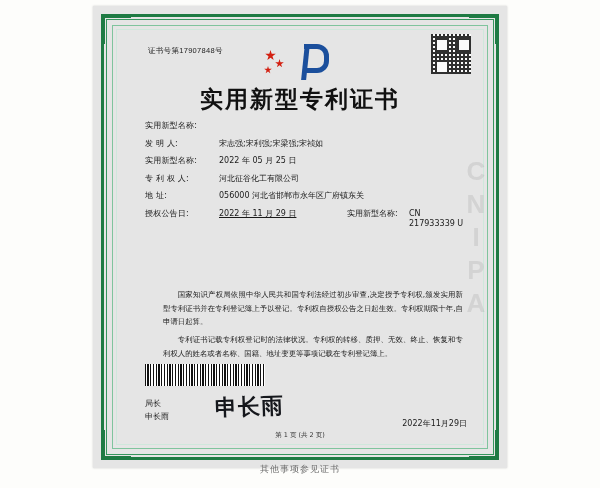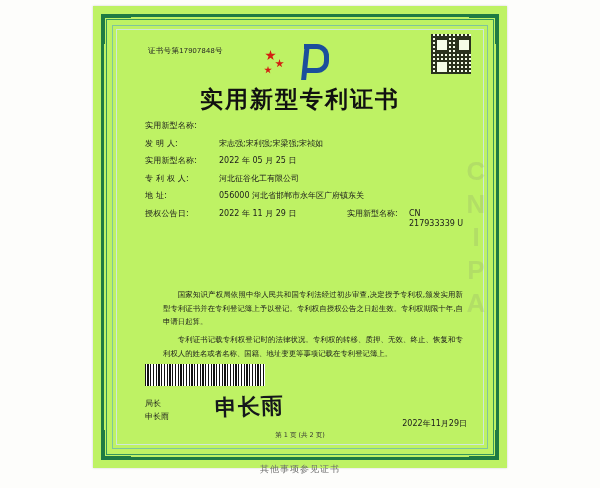--- a/index.html
+++ b/index.html
@@ -19,21 +19,21 @@
     height: 488px;
     background: #fdfdfb;
   }
   
   .sheet {
     position: absolute;
     left: 93px;
     top: 6px;
     width: 414px;
     height: 462px;
-    background: #bef264;
+    background: #e5e5e5;
     box-shadow: 0 0 2px rgba(0,0,0,0.18);
   }
   
   .border-outer {
     position: absolute;
     left: 8px; top: 8px; right: 8px; bottom: 8px;
     border: 3px solid #1e7a43;
   }
   .border-mid {
     position: absolute;
@@ -171,20 +171,21 @@
     flex: 0 0 74px;
     letter-spacing: 0.2px;
   }
   .field-value {
     flex: 1 1 auto;
     word-break: break-all;
   }
   .field-row.two .field-value {
     flex: 0 0 auto;
     width: 128px;
+    text-decoration: underline;
   }
   .field-row.two .field-label2 {
     width: 62px;
     flex: 0 0 62px;
   }
   .field-row.two .field-value2 {
     flex: 1 1 auto;
   }
 
   

